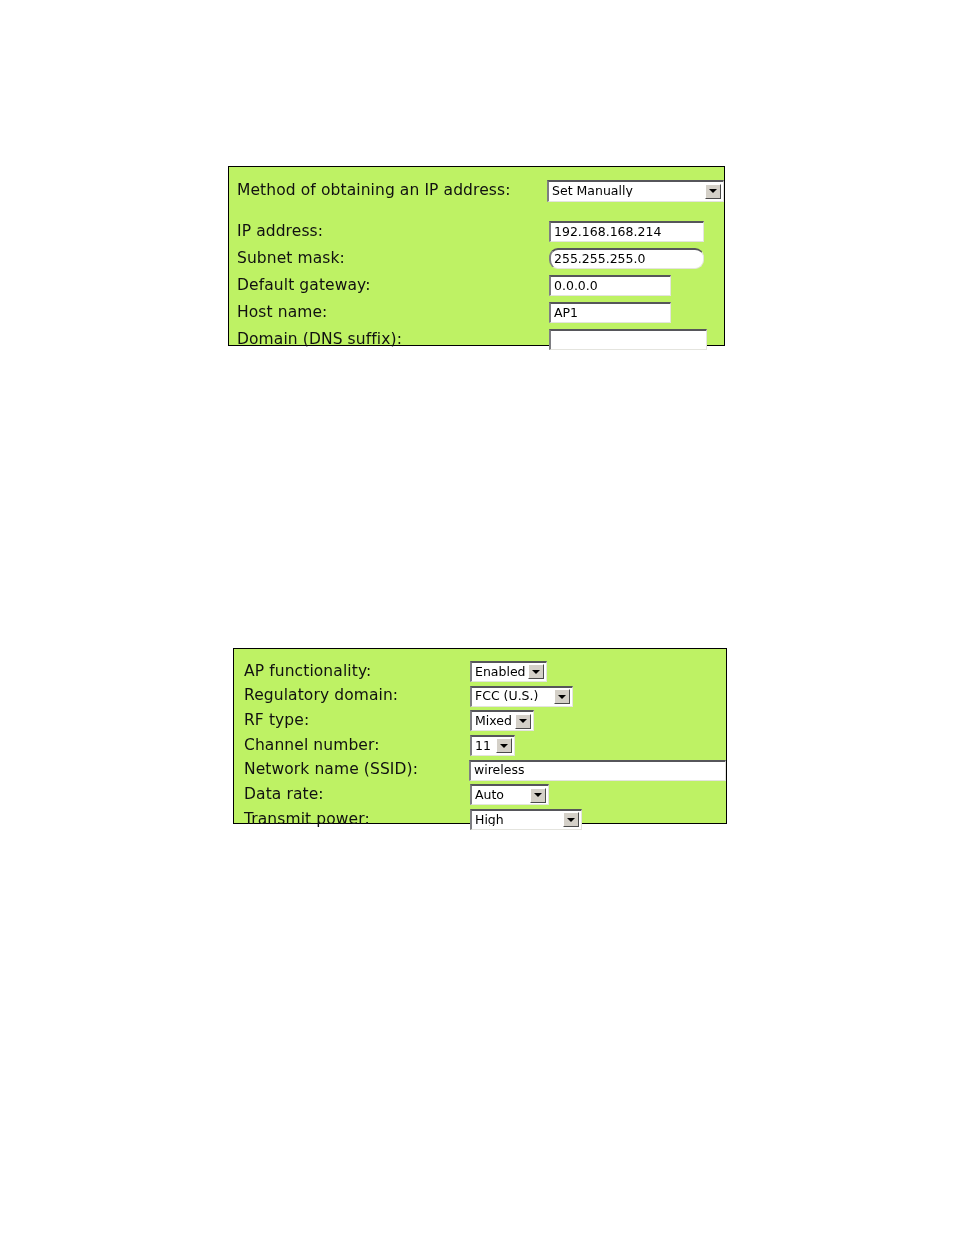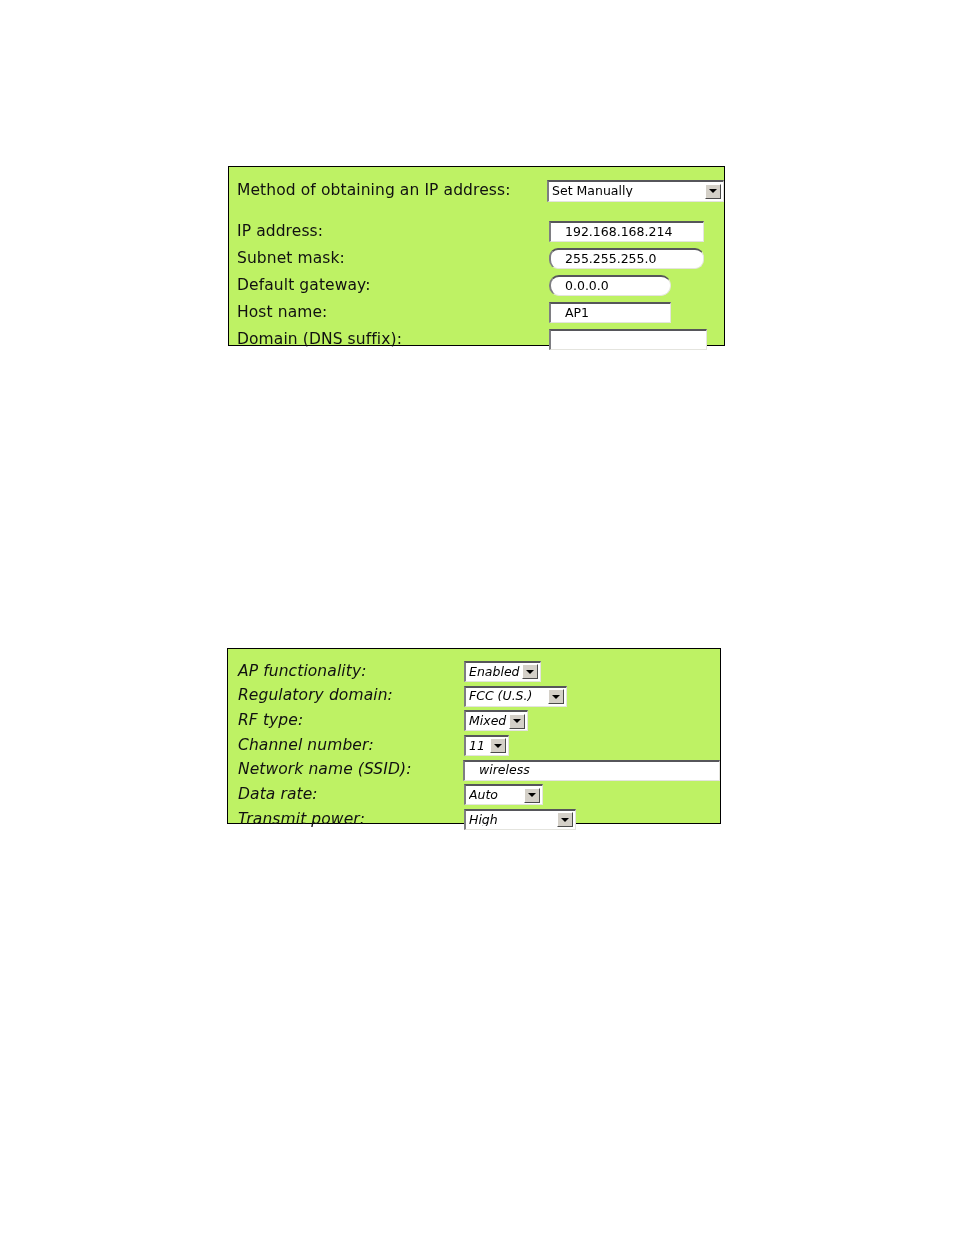--- a/index.html
+++ b/index.html
@@ -25,21 +25,21 @@
   }
 
   
   .panel {
     position: absolute;
     border: 1px solid #000000;
     background: #bef264;
     box-sizing: border-box;
   }
   #panel-ip      { left: 228px; top: 166px; width: 497px; height: 180px; }
-  #panel-wifi    { left: 227px; top: 648px; width: 494px; height: 176px; font-style: italic; }
+  #panel-wifi    { left: 233px; top: 648px; width: 494px; height: 176px; }
 
   .panel-inner {
     padding: 10px 0 0 0;
     height: 100%;
     box-sizing: border-box;
   }
 
   
   .row {
     display: flex;
@@ -64,21 +64,21 @@
   
   .textbox {
     background: #ffffff;
     border-top: 2px solid #56565a;
     border-left: 2px solid #7e7e82;
     border-right: 1px solid #e4e4de;
     border-bottom: 1px solid #e4e4de;
     box-sizing: border-box;
     display: flex;
     align-items: center;
-    padding-left: 14px;
+    padding-left: 3px;
     font-size: 12.5px;
     line-height: 1;
     color: #000;
     height: 21px;
     overflow: hidden;
     white-space: nowrap;
   }
 
   
   .combo {
@@ -122,21 +122,21 @@
     height: 0;
     border-left: 4px solid transparent;
     border-right: 4px solid transparent;
     border-top: 4px solid #000000;
   }
 
   
   #panel-ip .combo.method { width: 178px; height: 22px; }
   #panel-ip .tb-ip        { width: 155px; }
   #panel-ip .tb-mask      { width: 155px; border-radius: 9px; }
-  #panel-ip .tb-gw        { width: 122px; border-radius: 10px; }
+  #panel-ip .tb-gw        { width: 122px; }
   #panel-ip .tb-host      { width: 122px; }
   #panel-ip .tb-domain    { width: 158px; }
 
   
   #panel-wifi .cb-apfunc  { width: 77px; }
   #panel-wifi .cb-rftype  { width: 64px; }
   #panel-wifi .cb-regdom  { width: 103px; }
   #panel-wifi .cb-channel { width: 45px; }
   #panel-wifi .tb-ssid    { width: 258px; }
   #panel-wifi .cb-rate    { width: 79px; }

